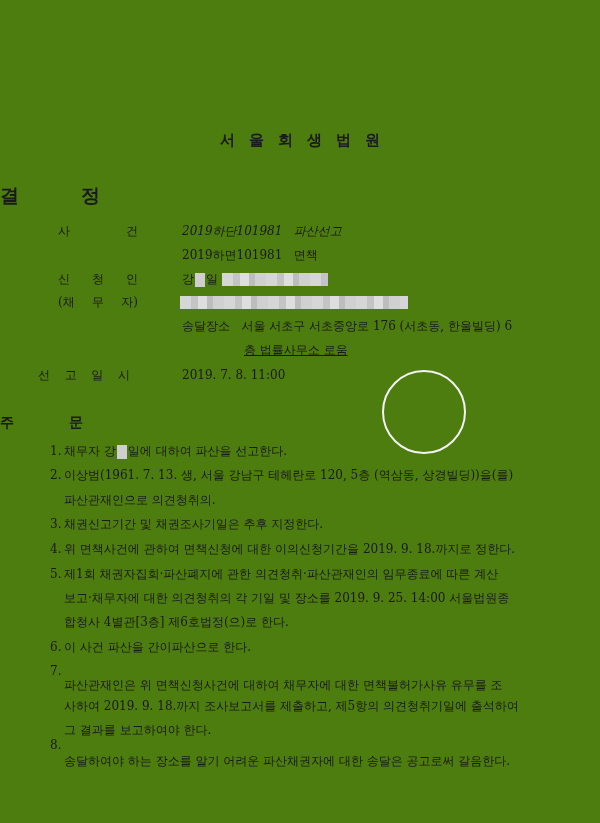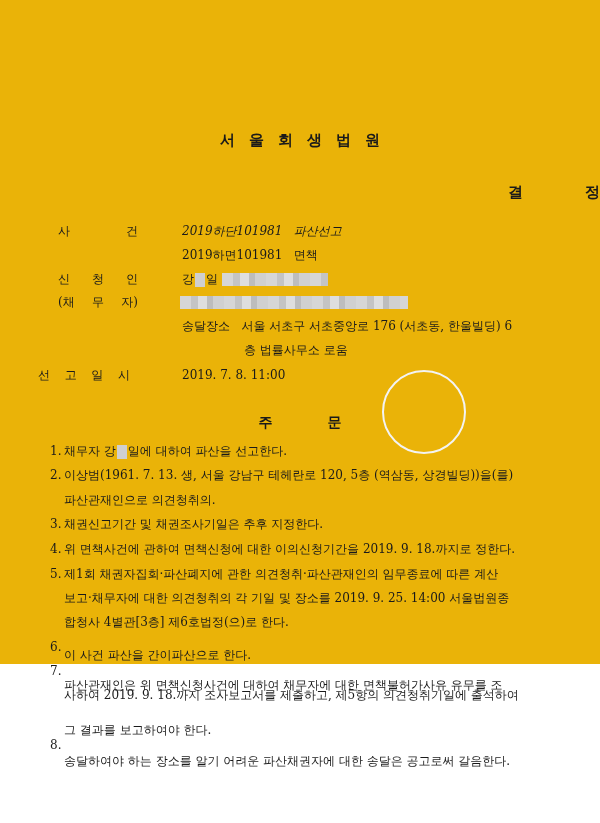--- a/index.html
+++ b/index.html
@@ -1,42 +1,42 @@
 <!DOCTYPE html>
 <html><head>
   <meta charset="utf-8">
   <style>
     html, body { margin: 0; padding: 0; background: #ffffff; }
     body {
       width: 600px; height: 823px; position: relative; overflow: hidden;
       font-family: "DejaVu Serif", "Liberation Serif", serif;
       color: #1a1a1a;
     }
-    .page { position: absolute; left: 0; top: 0; width: 600px; height: 664px; background: #eab308; }
+    .page { position: absolute; left: 0; top: 0; width: 600px; height: 823px; background: #4d7c0f; }
     .court-title {
       position: absolute; top: 131px; left: 0; width: 600px; text-align: center;
       font-family: "DejaVu Sans", sans-serif; font-weight: bold; font-size: 15px;
       letter-spacing: 14px; padding-left: 14px; box-sizing: border-box;
     }
     .doc-title {
-      position: absolute; top: 183px; left: 0; width: 600px; text-align: right;
-      font-family: "DejaVu Sans", sans-serif; font-weight: bold; font-size: 15px;
+      position: absolute; top: 183px; left: 0; width: 600px; text-align: left;
+      font-family: "DejaVu Sans", sans-serif; font-weight: bold; font-size: 19px;
     }
     .doc-title span { display: inline-block; }
     .doc-title .gap { width: 62px; }
     .row { position: absolute; left: 0; width: 600px; font-size: 12px; line-height: 16px; white-space: nowrap; }
     .lbl { position: absolute; left: 58px; width: 80px; display: flex; justify-content: space-between; }
     .val { position: absolute; left: 182px; }
     .blur {
       display: inline-block; height: 13px; vertical-align: middle;
       background: repeating-linear-gradient(90deg, #d6d6d6 0 11px, #c4c4c4 11px 18px, #dedede 18px 27px, #bdbdbd 27px 33px, #d0d0d0 33px 44px);
     }
     .blur-small { display: inline-block; width: 10px; height: 14px; background: #cfcfcf; vertical-align: middle; margin: 0 1px; }
     .sub-title {
-      position: absolute; top: 414px; left: 0; width: 600px; text-align: center;
+      position: absolute; top: 414px; left: 0; width: 600px; text-align: left;
       font-family: "DejaVu Sans", sans-serif; font-weight: bold; font-size: 14px;
     }
     .sub-title span { display: inline-block; }
     .sub-title .gap { width: 55px; }
     .item { position: absolute; left: 50px; width: 510px; font-size: 12px; line-height: 16px; }
     .item .num { position: absolute; left: 0; }
     .item .line { position: absolute; left: 14px; white-space: nowrap; }
     .watermark {
       position: absolute; left: 382px; top: 370px; width: 80px; height: 80px;
       border: 2px solid #f3f3f3; border-radius: 50%; pointer-events: none;
@@ -86,21 +86,21 @@
       <span class="blur" style="width:228px;"></span>
     </div>
   </div>
 
   <div class="row" style="top:318px;">
     <div class="val">
       <span>송달장소</span>&nbsp;&nbsp;&nbsp;<span>서울 서초구 서초중앙로 176 (서초동, 한울빌딩) 6</span>
     </div>
   </div>
   <div class="row" style="top:342px;">
-    <div class="val" style="left:244px;">층 법률사무소 로움</div>
+    <div class="val" style="left:244px;text-decoration:underline;">층 법률사무소 로움</div>
   </div>
 
   <div class="row" style="top:367px;">
     <div class="lbl" style="left:38px; width:92px;">
       <span>선</span>
       <span>고</span>
       <span>일</span>
       <span>시</span>
     </div>
     <div class="val">2019. 7. 8. 11:00</div>
@@ -137,27 +137,27 @@
 
   <div class="item" style="top:566px;">
     <span class="num">5.</span>
     <span class="line" style="top:0;">제1회 채권자집회·파산폐지에 관한 의견청취·파산관재인의 임무종료에 따른 계산</span>
     <span class="line" style="top:24px;">보고·채무자에 대한 의견청취의 각 기일 및 장소를 2019. 9. 25. 14:00 서울법원종</span>
     <span class="line" style="top:48px;">합청사 4별관[3층] 제6호법정(으)로 한다.</span>
   </div>
 
   <div class="item" style="top:639px;">
     <span class="num">6.</span>
-    <span class="line" style="top:8px;text-align:center;">이 사건 파산을 간이파산으로 한다.</span>
+    <span class="line" style="top:0;text-align:center;">이 사건 파산을 간이파산으로 한다.</span>
   </div>
 
   <div class="item" style="top:663px;">
     <span class="num">7.</span>
     <span class="line" style="top:14px;">파산관재인은 위 면책신청사건에 대하여 채무자에 대한 면책불허가사유 유무를 조</span>
-    <span class="line" style="top:24px;">사하여 2019. 9. 18.까지 조사보고서를 제출하고, 제5항의 의견청취기일에 출석하여</span>
+    <span class="line" style="top:35px;">사하여 2019. 9. 18.까지 조사보고서를 제출하고, 제5항의 의견청취기일에 출석하여</span>
     <span class="line" style="top:59px;">그 결과를 보고하여야 한다.</span>
   </div>
 
   <div class="item" style="top:737px;">
     <span class="num">8.</span>
     <span class="line" style="top:16px;">송달하여야 하는 장소를 알기 어려운 파산채권자에 대한 송달은 공고로써 갈음한다.</span>
   </div>
 
 </div>
 

